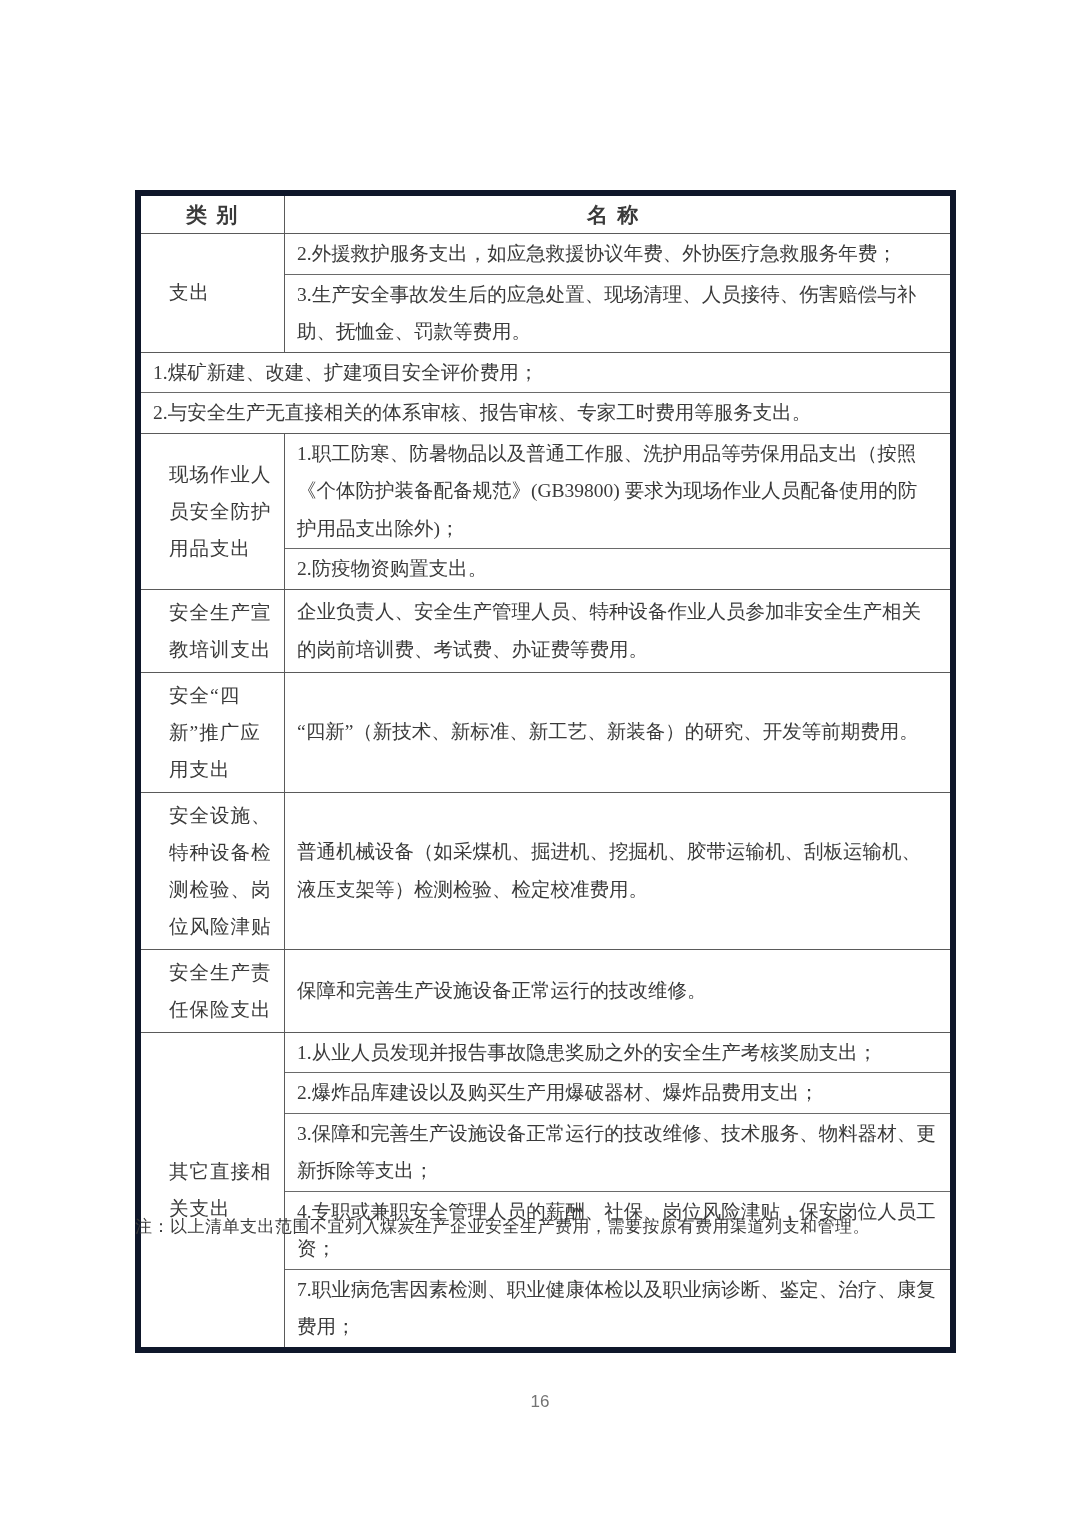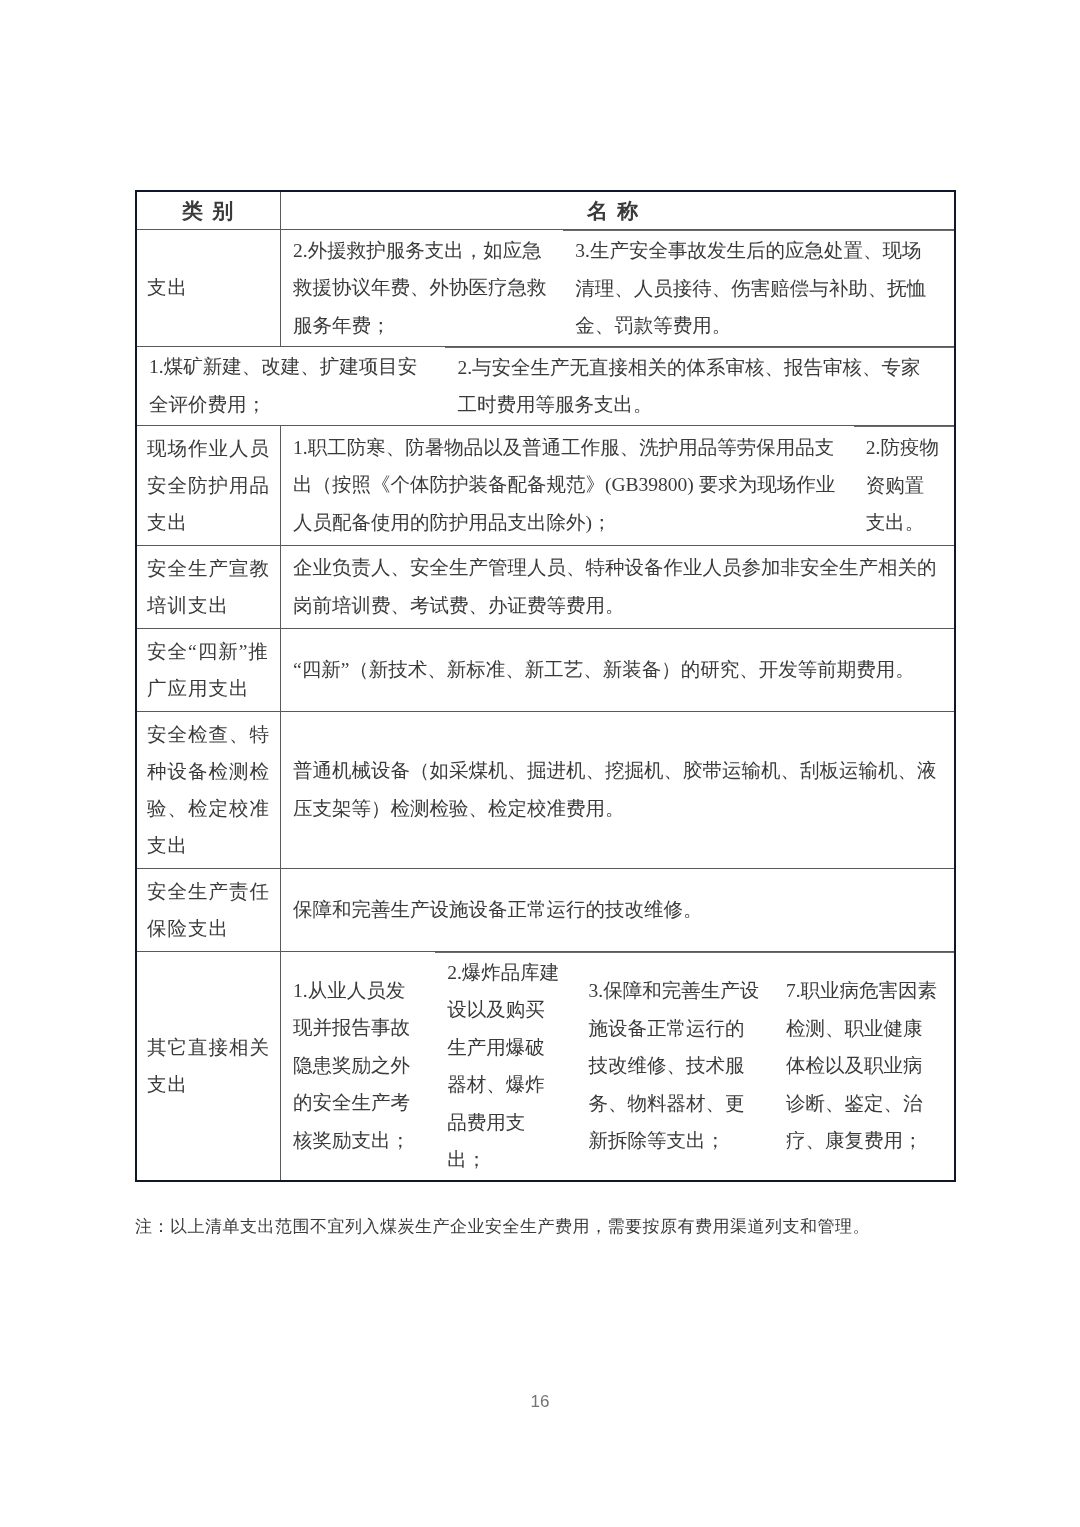--- a/index.html
+++ b/index.html
@@ -12,21 +12,21 @@
     height: 1527px;
     position: relative;
     font-family: "Liberation Serif", "DejaVu Serif", serif;
     color: #3a3a3a;
   }
   .doc-table {
     position: absolute;
     left: 135px;
     top: 190px;
     width: 821px;
-    border: 2px solid #0f172a;
+    border: 6px solid #0f172a;
     box-sizing: border-box;
     background: #fff;
   }
   .t-header {
     display: flex;
     font-weight: bold;
     font-size: 21px;
   }
   .t-header .h-cat {
     width: 144px;
@@ -43,32 +43,32 @@
     letter-spacing: 2px;
   }
   .t-row {
     display: flex;
     border-top: 1px solid #5a5a5a;
   }
   .t-cat {
     width: 144px;
     border-right: 1px solid #5a5a5a;
     box-sizing: border-box;
-    padding: 4px 6px 4px 10px;
+    padding: 4px 6px 4px 28px;
     font-size: 19.5px;
     line-height: 37px;
     display: flex;
     flex-direction: column;
     justify-content: center;
     letter-spacing: 1px;
   }
   .t-items {
     flex: 1;
     display: flex;
-    flex-direction: row;
+    flex-direction: column;
   }
   .t-item {
     flex: 1 1 auto;
     padding: 1px 14px 1px 12px;
     font-size: 19.5px;
     line-height: 37.5px;
     display: flex;
     flex-direction: column;
     justify-content: center;
     box-sizing: border-box;
@@ -148,21 +148,21 @@
       </div>
       <div class="t-row">
         <div class="t-cat">安全“四新”推广应用支出</div>
         <div class="t-items">
           <div class="t-item">
             <span>“四新”（新技术、新标准、新工艺、新装备）的研究、开发等前期费用。</span>
           </div>
         </div>
       </div>
       <div class="t-row">
-        <div class="t-cat">安全检查、特种设备检测检验、检定校准支出</div>
+        <div class="t-cat">安全设施、特种设备检测检验、岗位风险津贴</div>
         <div class="t-items">
           <div class="t-item">
             <span>普通机械设备（如采煤机、掘进机、挖掘机、胶带运输机、刮板运输机、液压支架等）检测检验、检定校准费用。</span>
           </div>
         </div>
       </div>
       <div class="t-row">
         <div class="t-cat">安全生产责任保险支出</div>
         <div class="t-items">
           <div class="t-item">
@@ -174,20 +174,23 @@
         <div class="t-cat">其它直接相关支出</div>
         <div class="t-items">
           <div class="t-item">
             <span>1.从业人员发现并报告事故隐患奖励之外的安全生产考核奖励支出；</span>
           </div>
           <div class="t-item">
             <span>2.爆炸品库建设以及购买生产用爆破器材、爆炸品费用支出；</span>
           </div>
           <div class="t-item">
             <span>3.保障和完善生产设施设备正常运行的技改维修、技术服务、物料器材、更新拆除等支出；</span>
+          </div>
+          <div class="t-item">
+            <span>4.专职或兼职安全管理人员的薪酬、社保、岗位风险津贴，保安岗位人员工资；</span>
           </div>
           <div class="t-item">
             <span>7.职业病危害因素检测、职业健康体检以及职业病诊断、鉴定、治疗、康复费用；</span>
           </div>
         </div>
       </div>
     </div>
 </div>
 
 <div class="note">注：以上清单支出范围不宜列入煤炭生产企业安全生产费用，需要按原有费用渠道列支和管理。</div>

